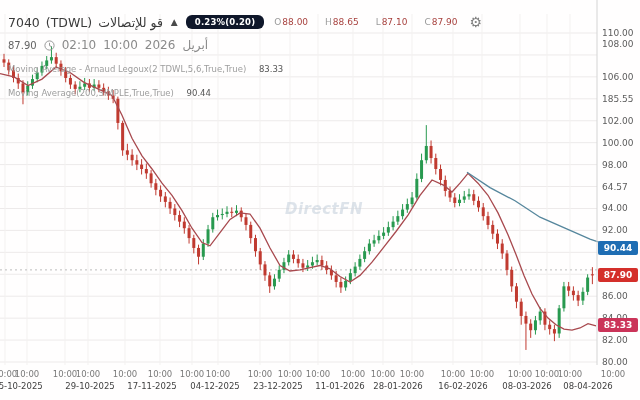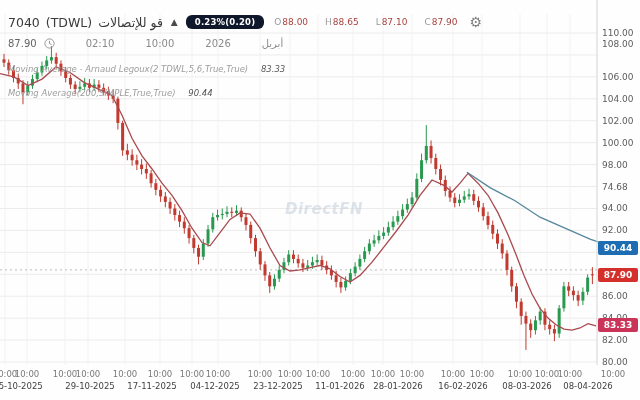--- a/index.html
+++ b/index.html
@@ -13,22 +13,22 @@
   .ar{font-size:12.5px;color:#3a3a3a;direction:rtl;}
   .tri{font-size:9px;color:#4a4a4a;margin:0 2px;}
   .chg-badge{background:#0f172a;color:#fff;border-radius:6px;padding:2px 9px;
              font-size:8.5px;font-weight:bold;letter-spacing:.2px;}
   .ohlc{display:flex;gap:17px;font-size:9px;margin-left:4px;}
   .ohlc .lab{color:#9a9a9a;margin-right:1px;}
   .ohlc .val{color:#a8423f;}
   .gear{font-size:14px;color:#808080;margin-left:6px;cursor:pointer;}
   #h2{top:38px;left:8px;gap:7px;}
   .lastpx{font-size:10px;color:#636363;}
-  .dt{font-size:10px;color:#8a8a8a;margin-left:24px;}
-  .legend{position:absolute;left:8px;z-index:30;font-size:8.5px;color:#9d9d9d;white-space:nowrap;font-style:italic;}
+  .dt{font-size:12px;color:#8a8a8a;}
+  .legend{position:absolute;left:8px;z-index:30;font-size:8.5px;color:#9d9d9d;white-space:nowrap;}
   .legend .lval{color:#555;margin-left:10px;}
   
   #wm{position:absolute;left:252px;top:200px;font-size:15px;font-style:italic;font-weight:bold;
       color:#c7d2dd;opacity:.6;z-index:5;letter-spacing:.5px;margin-left:33px;}
   
   #price-axis{position:absolute;left:597px;top:0;width:43px;height:365px;z-index:20;}
   .plabel{position:absolute;left:5px;font-size:9px;color:#5c5c5c;}
   .pbadge{position:absolute;left:1px;width:40px;height:14px;border-radius:2px;color:#fff;
           font-size:9px;font-weight:bold;text-align:center;line-height:14px;z-index:25;}
   
@@ -388,25 +388,25 @@
   </div>
   <div class="legend" style="top:88px">
     <span>Moving Average(200,SIMPLE,True,True)</span>
     <span class="lval">90.44</span>
   </div>
 
   <div id="price-axis">
       <div class="plabel" style="top: 28px;">110.00</div>
       <div class="plabel" style="top: 39px; text-align: right;">108.00</div>
       <div class="plabel" style="top: 71.868px;">106.00</div>
-      <div class="plabel" style="top: 93.802px;">104.00</div>
+      <div class="plabel" style="top: 93.802px;">185.55</div>
       <div class="plabel" style="top: 115.736px;">102.00</div>
       <div class="plabel" style="top: 137.67px;">100.00</div>
       <div class="plabel" style="top: 159.604px;">98.00</div>
-      <div class="plabel" style="top: 181.538px;">74.68</div>
+      <div class="plabel" style="top: 181.538px;">64.57</div>
       <div class="plabel" style="top: 203.472px;">94.00</div>
       <div class="plabel" style="top: 225.406px;">92.00</div>
       <div class="plabel" style="top: 247.34px;">90.00</div>
       <div class="plabel" style="top: 269.274px;">88.00</div>
       <div class="plabel" style="top: 291.208px;">86.00</div>
       <div class="plabel" style="top: 313.142px;">84.00</div>
       <div class="plabel" style="top: 335.076px;">82.00</div>
       <div class="plabel" style="top: 357.01px;">80.00</div>
       <div class="pbadge" style="top: 240.515px; background: rgb(30, 109, 179);">90.44</div>
       <div class="pbadge" style="top: 268.371px; background: rgb(212, 47, 42);">87.90</div>

